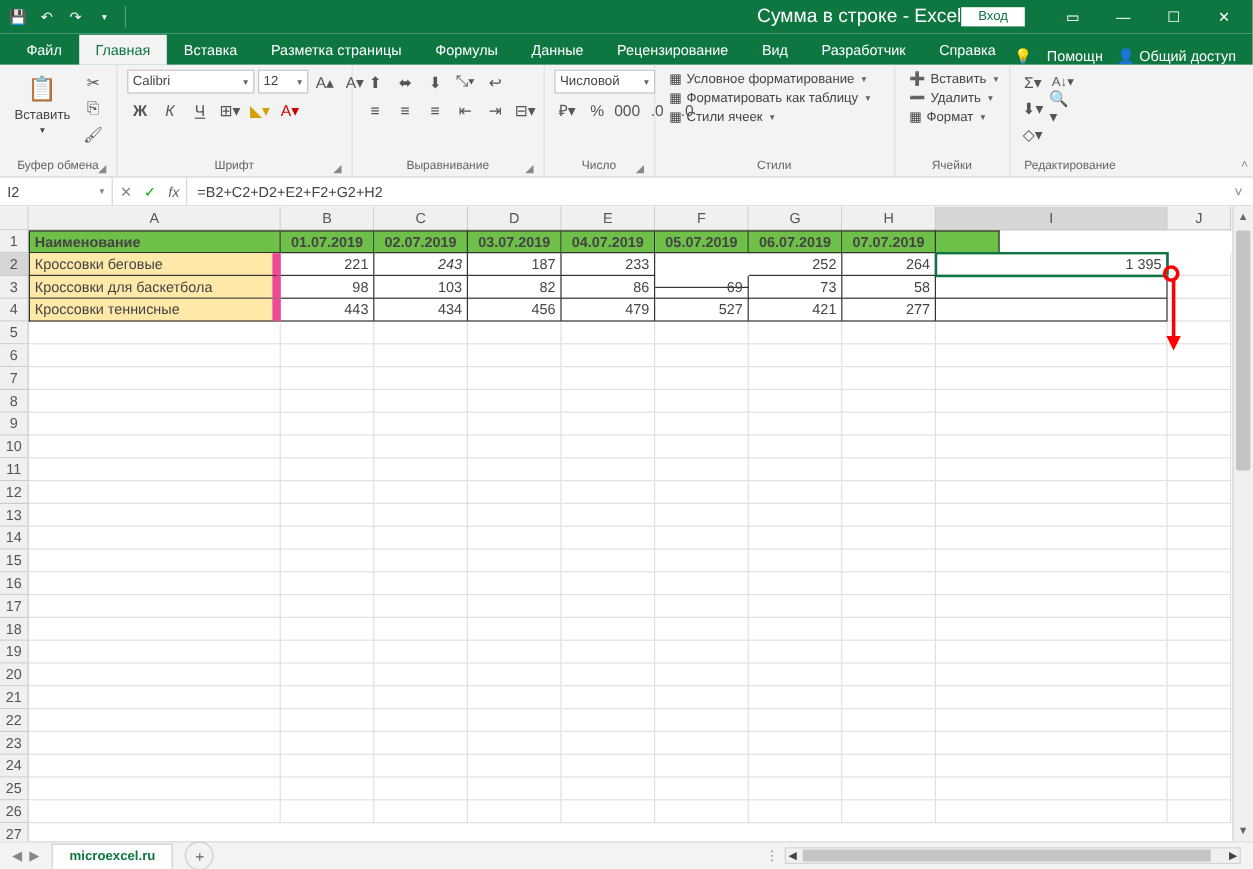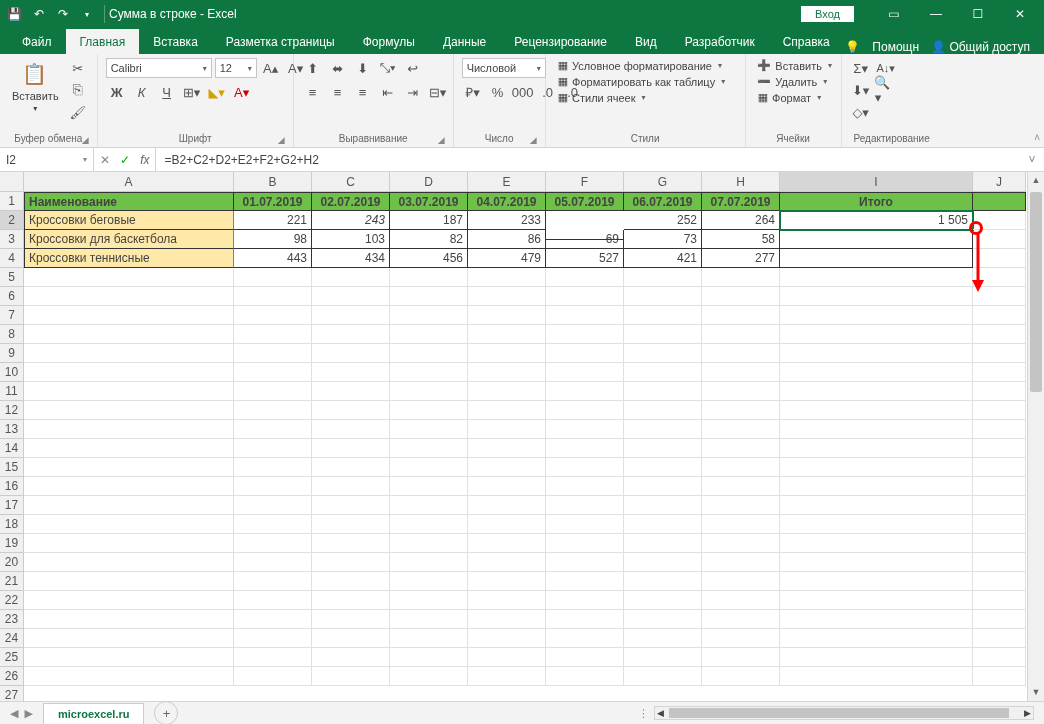--- a/index.html
+++ b/index.html
@@ -3,21 +3,21 @@
 <meta charset="utf-8">
 <style>
 * { box-sizing: border-box; margin: 0; padding: 0; font-family: 'Segoe UI', Tahoma, sans-serif; }
 body { background: #fff; width: 1044px; height: 724px; overflow: hidden; font-size: 12px; color: #444; }
 
 
 .titlebar { height: 28px; background: #0e7641; display: flex; align-items: center; color: #fff; padding: 0 4px; }
 .qat { display: flex; gap: 2px; align-items: center; }
 .qat-btn { width: 22px; height: 22px; display: flex; align-items: center; justify-content: center; color: #fff; cursor: pointer; }
 .qat-sep { width: 1px; height: 18px; background: rgba(255,255,255,0.3); margin: 0 4px; }
-.title-center { flex: 1; text-align: left; font-size: 12px; }
+.title-center { flex: 1; text-align: right; font-size: 16px; }
 .title-right { display: flex; gap: 2px; align-items: center; }
 .login-btn { background: #fff; color: #0e7641; padding: 2px 14px; font-size: 11px; margin-right: 18px; }
 .win-btn { width: 40px; height: 28px; display: flex; align-items: center; justify-content: center; color: #fff; cursor: pointer; }
 
 
 .ribbon-tabs { height: 26px; background: #0e7641; display: flex; align-items: flex-end; padding-left: 8px; color: #fff; font-size: 12px; }
 .rtab { padding: 6px 14px 5px; cursor: pointer; }
 .rtab.active { background: #f3f3f3; color: #0e7641; }
 .ribbon-right { margin-left: auto; display: flex; align-items: center; gap: 12px; padding-right: 14px; }
 .ribbon-right span { cursor: pointer; }
@@ -57,21 +57,21 @@
 .row-headers { width: 24px; }
 .row-h { background: #f0f0f0; border-right: 1px solid #ccc; border-bottom: 1px solid #ccc; text-align: center; font-size: 12px; color: #555; line-height: 19px; height: 19px; cursor: pointer; }
 .row-h.sel { background: #d6d6d6; }
 .grid { position: relative; }
 .grid-row { display: flex; height: 19px; }
 .cell { border-right: 1px solid #e0e0e0; border-bottom: 1px solid #e0e0e0; padding: 0 4px; font-size: 12px; display: flex; align-items: center; overflow: hidden; white-space: nowrap; }
 .cell.right { justify-content: flex-end; }
 .cell.center { justify-content: center; }
 .cell.hdr { background: #6ec049; font-weight: bold; border-right: 1px solid #333; border-bottom: 1px solid #333; border-top: 1px solid #333; }
 .cell.hdr:first-child { border-left: 1px solid #333; }
-.cell.name { background: #ffe9a8; border-right: 1px solid #ec4899; border-bottom: 1px solid #333; border-left: 1px solid #333; }
+.cell.name { background: #ffe9a8; border-right: 7px solid #ec4899; border-bottom: 1px solid #333; border-left: 1px solid #333; }
 .cell.data { border-right: 1px solid #333; border-bottom: 1px solid #333; }
 .cell.total { border-right: 1px solid #333; border-bottom: 1px solid #333; }
 .cell.selected { outline: 2px solid #0e7641; outline-offset: -1px; }
 
 .vscroll { width: 17px; background: #f0f0f0; border-left: 1px solid #d4d4d4; position: relative; }
 .vscroll .thumb { position: absolute; top: 20px; left: 2px; right: 2px; height: 200px; background: #c4c4c4; border-radius: 2px; }
 .vscroll .arr { position: absolute; left: 0; right: 0; height: 17px; text-align: center; color: #666; font-size: 9px; line-height: 17px; cursor: pointer; }
 
 
 .annot-circle { position: absolute; width: 14px; height: 14px; border: 3px solid #ff0000; border-radius: 50%; pointer-events: none; }
@@ -333,33 +333,32 @@
       <div class="grid" id="grid">
           <div class="grid-row">
             <div class="cell hdr" style="width: 210px;">Наименование</div>
             <div class="cell hdr center" style="width: 78px;">01.07.2019</div>
             <div class="cell hdr center" style="width: 78px;">02.07.2019</div>
             <div class="cell hdr center" style="width: 78px;">03.07.2019</div>
             <div class="cell hdr center" style="width: 78px;">04.07.2019</div>
             <div class="cell hdr center" style="width: 78px;">05.07.2019</div>
             <div class="cell hdr center" style="width: 78px;">06.07.2019</div>
             <div class="cell hdr center" style="width: 78px;">07.07.2019</div>
-            <div class="cell hdr center" style="width: 193px;">Итого</div>
             <div class="cell hdr center" style="width: 53px;"></div>
           </div>
           <div class="grid-row">
             <div class="cell name" style="width: 210px;">Кроссовки беговые</div>
             <div class="cell data right" style="width: 78px;">221</div>
             <div class="cell data right" style="width: 78px; font-style: italic;">243</div>
             <div class="cell data right" style="width: 78px;">187</div>
             <div class="cell data right" style="width: 78px;">233</div>
             <div class="cell data right" style="width: 78px; margin-top: 28px;">229</div>
             <div class="cell data right" style="width: 78px;">252</div>
             <div class="cell data right" style="width: 78px;">264</div>
-            <div class="cell total right selected" style="width: 193px;">1 505</div>
+            <div class="cell total right selected" style="width: 193px;">1 395</div>
             <div class="cell" style="width: 53px;"></div>
           </div>
           <div class="grid-row">
             <div class="cell name" style="width: 210px;">Кроссовки для баскетбола</div>
             <div class="cell data right" style="width: 78px;">98</div>
             <div class="cell data right" style="width: 78px; text-align: center;">103</div>
             <div class="cell data right" style="width: 78px;">82</div>
             <div class="cell data right" style="width: 78px;">86</div>
             <div class="cell data right" style="width: 78px;">69</div>
             <div class="cell data right" style="width: 78px;">73</div>

